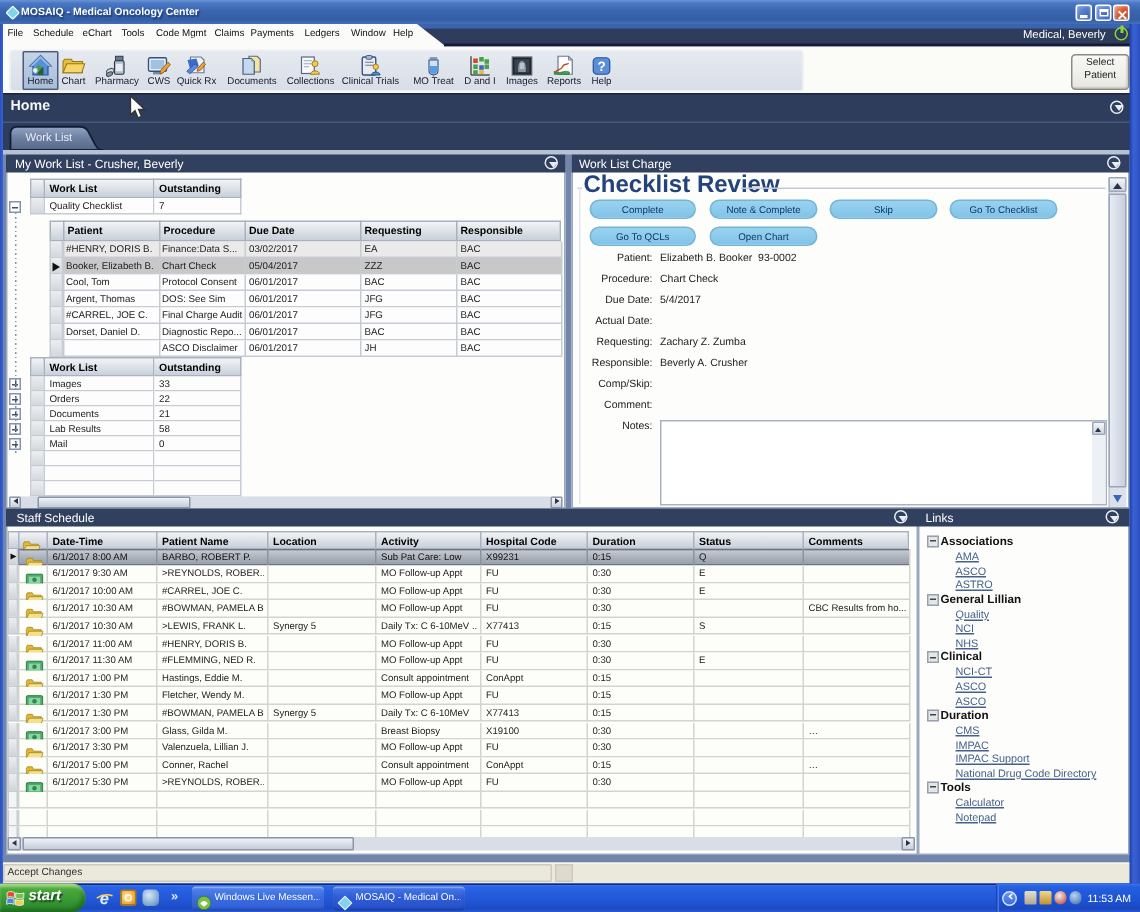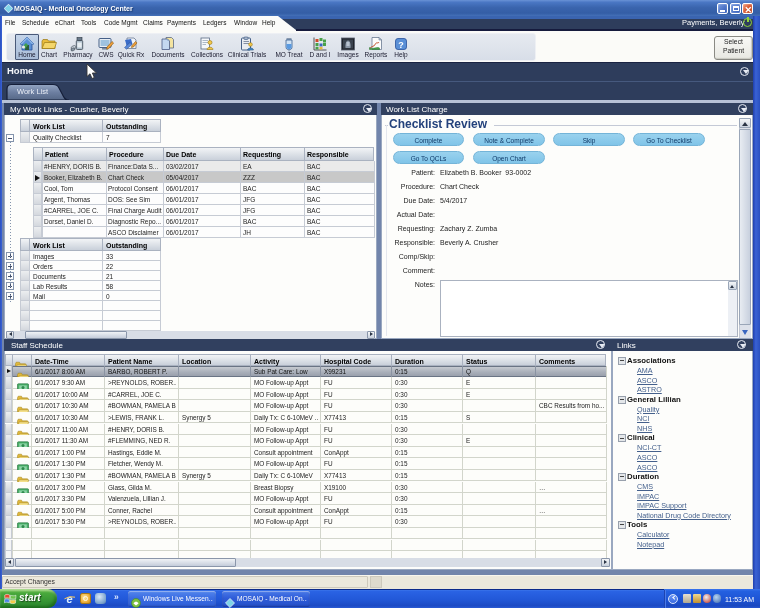--- a/index.html
+++ b/index.html
@@ -27,21 +27,21 @@
 <div style="position:absolute;left:5px;top:18.5px;font-size:6.5px;line-height:8.5px;color:#111111;font-weight:normal;white-space:nowrap;">File</div>
 <div style="position:absolute;left:22px;top:18.5px;font-size:6.5px;line-height:8.5px;color:#111111;font-weight:normal;white-space:nowrap;">Schedule</div>
 <div style="position:absolute;left:55px;top:18.5px;font-size:6.5px;line-height:8.5px;color:#111111;font-weight:normal;white-space:nowrap;">eChart</div>
 <div style="position:absolute;left:81px;top:18.5px;font-size:6.5px;line-height:8.5px;color:#111111;font-weight:normal;white-space:nowrap;">Tools</div>
 <div style="position:absolute;left:104px;top:18.5px;font-size:6.5px;line-height:8.5px;color:#111111;font-weight:normal;white-space:nowrap;">Code Mgmt</div>
 <div style="position:absolute;left:143px;top:18.5px;font-size:6.5px;line-height:8.5px;color:#111111;font-weight:normal;white-space:nowrap;">Claims</div>
 <div style="position:absolute;left:167px;top:18.5px;font-size:6.5px;line-height:8.5px;color:#111111;font-weight:normal;white-space:nowrap;">Payments</div>
 <div style="position:absolute;left:203px;top:18.5px;font-size:6.5px;line-height:8.5px;color:#111111;font-weight:normal;white-space:nowrap;">Ledgers</div>
 <div style="position:absolute;left:234px;top:18.5px;font-size:6.5px;line-height:8.5px;color:#111111;font-weight:normal;white-space:nowrap;">Window</div>
 <div style="position:absolute;left:262px;top:18.5px;font-size:6.5px;line-height:8.5px;color:#111111;font-weight:normal;white-space:nowrap;">Help</div>
-<div style="position:absolute;left:682px;top:18px;font-size:7.5px;line-height:9.5px;color:#ffffff;font-weight:normal;white-space:nowrap;">Payments, Beverly</div>
+<div style="position:absolute;left:682px;top:18px;font-size:7.5px;line-height:9.5px;color:#ffffff;font-weight:normal;white-space:nowrap;">Medical, Beverly</div>
 <div style="position:absolute;left:743px;top:17.5px;width:9px;height:9px;border:1.4px solid #8fd438;border-radius:50%;"></div>
 <div style="position:absolute;left:747px;top:16.5px;width:1.6px;height:5px;background:#8fd438;"></div>
 <div style="position:absolute;left:296px;top:29px;width:458px;height:2px;background:#161b3d;"></div>
 <div style="position:absolute;left:0px;top:31px;width:760px;height:31px;background:#fbfbf8;"></div>
 <div style="position:absolute;left:0px;top:30px;width:296px;height:32px;background:#fbfbf8;"></div>
 <div style="position:absolute;left:6px;top:33px;width:530px;height:28px;background:linear-gradient(#e6eaf0,#d8dee8);border-radius:3px;border:1px solid #eef0f4;"></div>
 <div style="position:absolute;left:15px;top:34px;width:24px;height:26px;background:linear-gradient(#c4d4e8,#a8bcd8);border:1px solid #4a5a78;border-radius:1px;"></div>
 <div style="position:absolute;left:19px;top:36px;width:16px;height:16px;"><svg width="16" height="16" viewBox="0 0 16 16">
 <polygon points="8,1 15,8 13,8 13,14 3,14 3,8 1,8" fill="#5a8fd6" stroke="#27509b" stroke-width="0.8"></polygon>
 <polygon points="8,1 15,8 13,8 8,3 3,8 1,8" fill="#8fb8e8"></polygon>
@@ -159,21 +159,21 @@
         </linearGradient>
       </defs>
 </svg>
 <div style="position:absolute;left:17px;top:87px;font-size:7.5px;line-height:9.5px;color:#e8edf5;font-weight:normal;white-space:nowrap;">Work List</div>
 <svg style="position:absolute;left:86px;top:63px" width="12" height="17" viewBox="0 0 12 17">
 <path d="M1 1 L1 13.5 L4 10.8 L6 15.5 L8.3 14.5 L6.4 10 L10.5 10 Z" fill="#fff" stroke="#333" stroke-width="0.9"></path>
 </svg>
 <div style="position:absolute;left:0px;top:100px;width:760px;height:3px;background:#b7c1d6;"></div>
 <div style="position:absolute;left:4px;top:103px;width:373px;height:236px;background:#fdfdfb;border:1px solid #9aa8c0;"></div>
 <div style="position:absolute;left:4px;top:103px;width:373px;height:12px;background:#31405f;"></div>
-<div style="position:absolute;left:10px;top:104.5px;font-size:8px;line-height:10px;color:#ffffff;font-weight:normal;white-space:nowrap;">My Work Links - Crusher, Beverly</div>
+<div style="position:absolute;left:10px;top:104.5px;font-size:8px;line-height:10px;color:#ffffff;font-weight:normal;white-space:nowrap;">My Work List - Crusher, Beverly</div>
 <div style="position:absolute;left:363px;top:104px;width:9px;height:9px;border:1px solid #e8ecf4;border-radius:50%;"></div>
 <div style="position:absolute;left:365.5px;top:107.5px;width:0;height:0;border-left:3px solid transparent;border-right:3px solid transparent;border-top:4.5px solid #e8ecf4;"></div>
 <div style="position:absolute;left:20px;top:119px;width:10px;height:13px;background:linear-gradient(#f2f4f6,#c9d0da);border:1px solid #aab2c0;"></div>
 <div style="position:absolute;left:30px;top:119px;width:73px;height:13px;background:linear-gradient(#f2f4f6,#c9d0da);border:1px solid #aab2c0;border-left:none;"></div>
 <div style="position:absolute;left:33px;top:121.5px;font-size:7px;line-height:9px;color:#000000;font-weight:bold;white-space:nowrap;">Work List</div>
 <div style="position:absolute;left:103px;top:119px;width:58px;height:13px;background:linear-gradient(#f2f4f6,#c9d0da);border:1px solid #aab2c0;border-left:none;"></div>
 <div style="position:absolute;left:106px;top:121.5px;font-size:7px;line-height:9px;color:#000000;font-weight:bold;white-space:nowrap;">Outstanding</div>
 <div style="position:absolute;left:20px;top:132px;width:10px;height:11px;background:linear-gradient(#eceef0,#d4d8de);border:1px solid #c6cbd4;border-top:none;"></div>
 <div style="position:absolute;left:30px;top:132px;width:73px;height:11px;background:#fdfdfd;border-right:1px solid #c6cbd4;border-bottom:1px solid #c6cbd4;"></div>
 <div style="position:absolute;left:103px;top:132px;width:58px;height:11px;background:#fdfdfd;border-right:1px solid #c6cbd4;border-bottom:1px solid #c6cbd4;"></div>
@@ -342,21 +342,21 @@
 <div style="position:absolute;left:6px;top:330.5px;width:8px;height:8px;background:linear-gradient(#f4f6f8,#c8d0dc);border:1px solid #8a96aa;border-radius:1px;"></div>
 <div style="position:absolute;left:8.5px;top:332.0px;width:0;height:0;border-top:2.5px solid transparent;border-bottom:2.5px solid transparent;border-right:3.5px solid #2a3445;"></div>
 <div style="position:absolute;left:367px;top:330.5px;width:8px;height:8px;background:linear-gradient(#f4f6f8,#c8d0dc);border:1px solid #8a96aa;border-radius:1px;"></div>
 <div style="position:absolute;left:370px;top:332.0px;width:0;height:0;border-top:2.5px solid transparent;border-bottom:2.5px solid transparent;border-left:3.5px solid #2a3445;"></div>
 <div style="position:absolute;left:25px;top:330.5px;width:102px;height:8px;background:linear-gradient(#f0f3f6,#c4ccda);border:1px solid #8a96aa;border-radius:1px;"></div>
 <div style="position:absolute;left:381px;top:103px;width:372px;height:236px;background:#fdfdfb;border:1px solid #9aa8c0;"></div>
 <div style="position:absolute;left:381px;top:103px;width:372px;height:12px;background:#31405f;"></div>
 <div style="position:absolute;left:386px;top:104.5px;font-size:8px;line-height:10px;color:#ffffff;font-weight:normal;white-space:nowrap;">Work List Charge</div>
 <div style="position:absolute;left:738px;top:104px;width:9px;height:9px;border:1px solid #e8ecf4;border-radius:50%;"></div>
 <div style="position:absolute;left:740.5px;top:107.5px;width:0;height:0;border-left:3px solid transparent;border-right:3px solid transparent;border-top:4.5px solid #e8ecf4;"></div>
-<div style="position:absolute;left:389px;top:118px;font-size:12px;line-height:12.5px;color:#24427c;font-weight:bold;white-space:nowrap;">Checklist Review</div>
+<div style="position:absolute;left:389px;top:118px;font-size:16px;line-height:12.5px;color:#24427c;font-weight:bold;white-space:nowrap;">Checklist Review</div>
 <div style="position:absolute;left:385px;top:125px;width:3px;height:1px;background:#c4c9d6;"></div>
 <div style="position:absolute;left:494px;top:125px;width:243px;height:1px;background:#c4c9d6;"></div>
 <div style="position:absolute;left:386px;top:125px;width:1px;height:211px;background:#e4e7ee;"></div>
 <div style="position:absolute;left:393px;top:133px;width:71px;height:13px;background:linear-gradient(#9ad2ee,#80c4e8);border:1px solid #74b4d8;border-radius:6.5px;"></div>
 <div style="position:absolute;left:393px;top:136.5px;width:71px;text-align:center;font-size:6.5px;line-height:8.5px;color:#103a68;font-weight:normal;white-space:nowrap;">Complete</div>
 <div style="position:absolute;left:473px;top:133px;width:72px;height:13px;background:linear-gradient(#9ad2ee,#80c4e8);border:1px solid #74b4d8;border-radius:6.5px;"></div>
 <div style="position:absolute;left:473px;top:136.5px;width:72px;text-align:center;font-size:6.5px;line-height:8.5px;color:#103a68;font-weight:normal;white-space:nowrap;">Note &amp; Complete</div>
 <div style="position:absolute;left:553px;top:133px;width:72px;height:13px;background:linear-gradient(#9ad2ee,#80c4e8);border:1px solid #74b4d8;border-radius:6.5px;"></div>
 <div style="position:absolute;left:553px;top:136.5px;width:72px;text-align:center;font-size:6.5px;line-height:8.5px;color:#103a68;font-weight:normal;white-space:nowrap;">Skip</div>
 <div style="position:absolute;left:633px;top:133px;width:72px;height:13px;background:linear-gradient(#9ad2ee,#80c4e8);border:1px solid #74b4d8;border-radius:6.5px;"></div>

